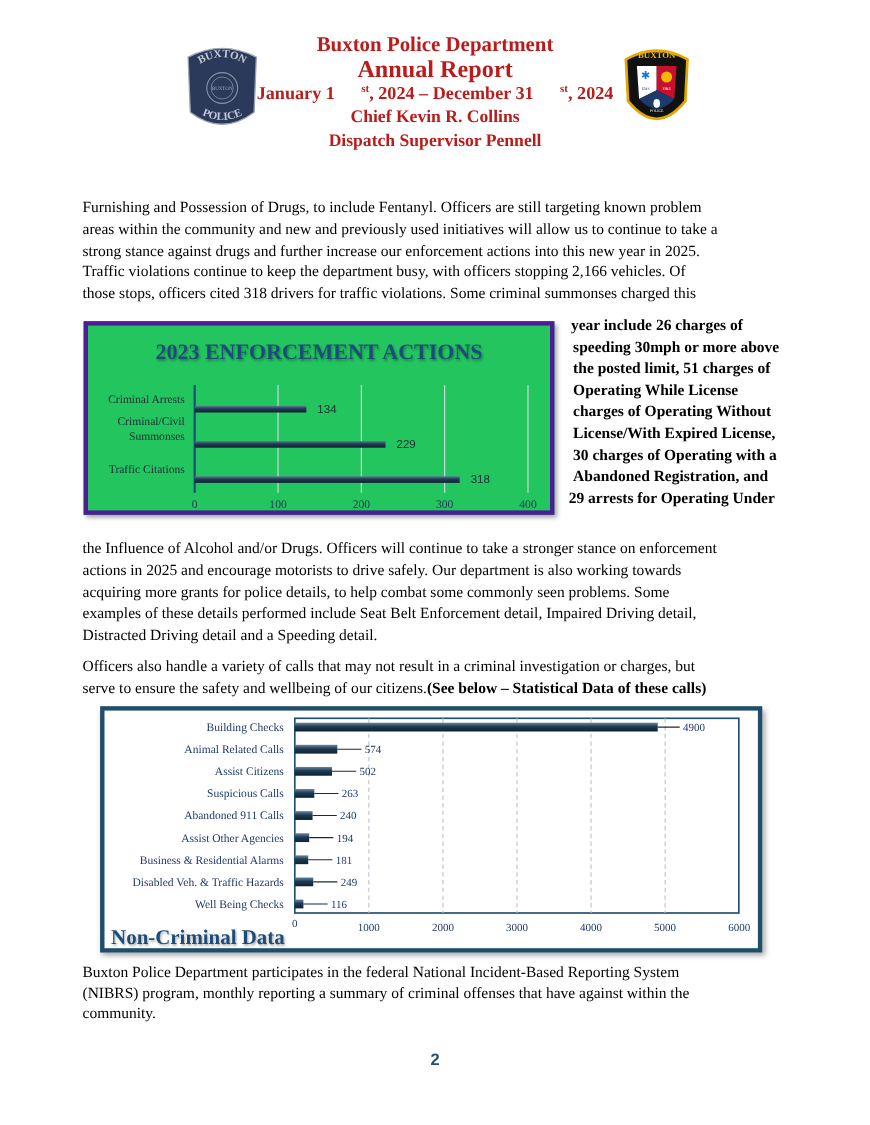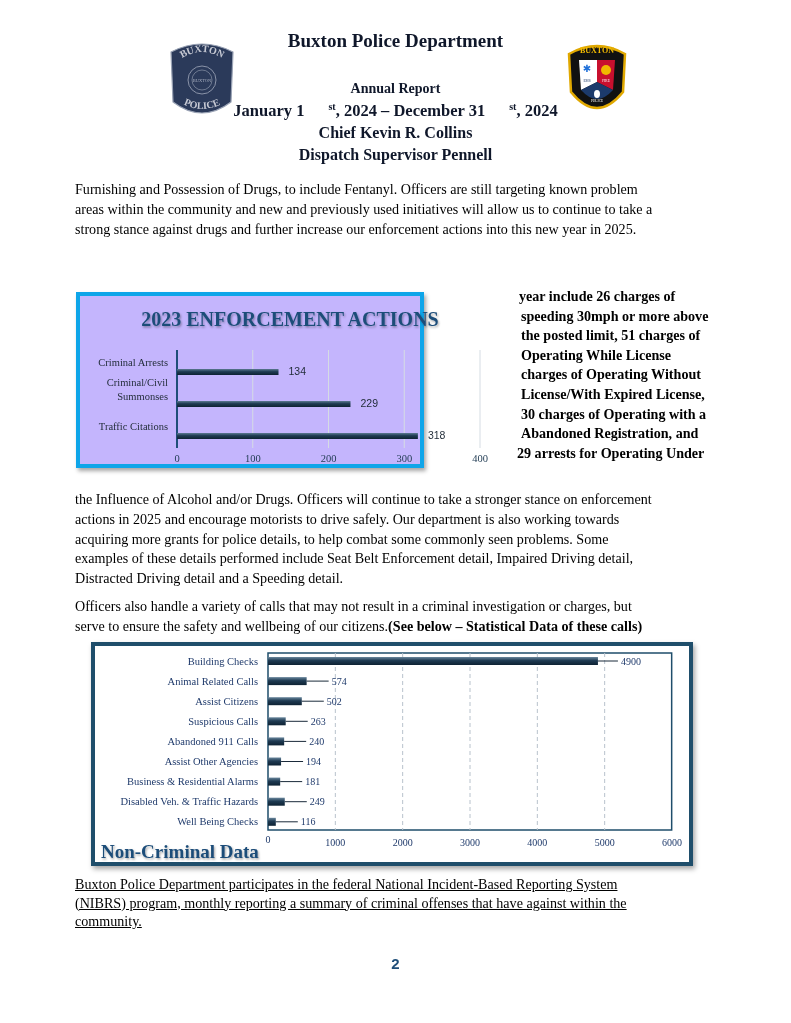--- a/index.html
+++ b/index.html
@@ -1,36 +1,36 @@
 <!DOCTYPE html>
 <html><head>
 <meta charset="utf-8">
 <style>
   html, body { margin:0; padding:0; background:#ffffff; }
   body { width:791px; height:1023px; position:relative; overflow:hidden; font-family:"Liberation Serif", serif; color:#000; }
   .header { position:absolute; left:0; top:30px; width:791px; text-align:center; }
-  .header .line { color:#0f172a; font-weight:bold; font-family:"Liberation Serif", serif; line-height:22px; }
+  .header .line { color:#b91c1c; font-weight:bold; font-family:"Liberation Serif", serif; line-height:22px; }
   .h1 { font-size:19px; }
-  .h2 { font-size:14px;margin-top:26px; }
+  .h2 { font-size:22px; }
   .h3 { font-size:16.5px; }
   .h4 { font-size:16px; }
   .h5 { font-size:16px; }
   sup { font-size:10px; line-height:0; vertical-align:super;margin-left:24px; }
   .logo-left { position:absolute; left:167px; top:38px; width:70px; height:82px; }
   .logo-right { position:absolute; left:563px; top:40px; width:68px; height:80px; }
   .para { position:absolute; font-size:14.1px; line-height:19.8px; text-align:left; }
   .p1 { left:75px; top:180px; width:650px; }
   .p2 { left:75px; top:238px; width:650px; }
   .p2b { left:519px; top:287px; width:210px; line-height:19.6px; }
   .p2b .ln { display:block; white-space:nowrap;font-weight:bold; }
   .p2c { left:75px; top:490px; width:650px; }
   .p3 { left:75px; top:597px; width:650px; }
-  .p4 { left:75px; top:875px; width:650px; line-height:18.5px;text-decoration:underline; }
+  .p4 { left:75px; top:875px; width:650px; line-height:18.5px; }
   .nowrap { white-space:nowrap; display:block; }
-  .chart1 { position:absolute; left:76px; top:292px; width:348px; height:176px; border:4px solid #0ea5e9; box-sizing:border-box; background:#c4b5fd; box-shadow:2px 3px 4px rgba(0,0,0,0.35); }
+  .chart1 { position:absolute; left:76px; top:292px; width:428px; height:176px; border:4px solid #4c1d95; box-sizing:border-box; background:#22c55e; box-shadow:2px 3px 4px rgba(0,0,0,0.35); }
   .chart2 { position:absolute; left:91px; top:642px; width:602px; height:224px; border:4px solid #1f4e6b; box-sizing:border-box; background:#fff; box-shadow:2px 3px 5px rgba(0,0,0,0.35); }
   .page-num { position:absolute; left:0; width:791px; top:955px; text-align:center; font-family:"Liberation Sans", sans-serif; font-weight:bold; font-size:15px; color:#1f4e79; }
   svg text { font-family:"Liberation Serif", serif; }
   .sans { font-family:"Liberation Sans", sans-serif; }
 </style>
 </head>
 <body>
 
 <div class="logo-left">
   <svg width="70" height="82" viewBox="0 0 70 82">
@@ -70,20 +70,22 @@
   <div class="line h5">Dispatch Supervisor Pennell</div>
 </div>
 
 <div class="para p1">
   <span class="nowrap">Furnishing and Possession of Drugs, to include Fentanyl. Officers are still targeting known problem</span>
   <span class="nowrap">areas within the community and new and previously used initiatives will allow us to continue to take a</span>
   <span class="nowrap">strong stance against drugs and further increase our enforcement actions into this new year in 2025.</span>
 </div>
 
 <div class="para p2">
+  <span class="nowrap">Traffic violations continue to keep the department busy, with officers stopping 2,166 vehicles. Of</span>
+  <span class="nowrap">those stops, officers cited 318 drivers for traffic violations. Some criminal summonses charged this</span>
 </div>
 <div class="para p2b">
   <span class="ln">year include 26 charges of</span>
   <span class="ln" style="padding-left:2px">speeding 30mph or more above</span>
   <span class="ln" style="padding-left:2px">the posted limit, 51 charges of</span>
   <span class="ln" style="padding-left:2px">Operating While License</span>
   <span class="ln" style="padding-left:2px">charges of Operating Without</span>
   <span class="ln" style="padding-left:2px">License/With Expired License,</span>
   <span class="ln" style="padding-left:2px">30 charges of Operating with a</span>
   <span class="ln" style="padding-left:2px">Abandoned Registration, and</span>

